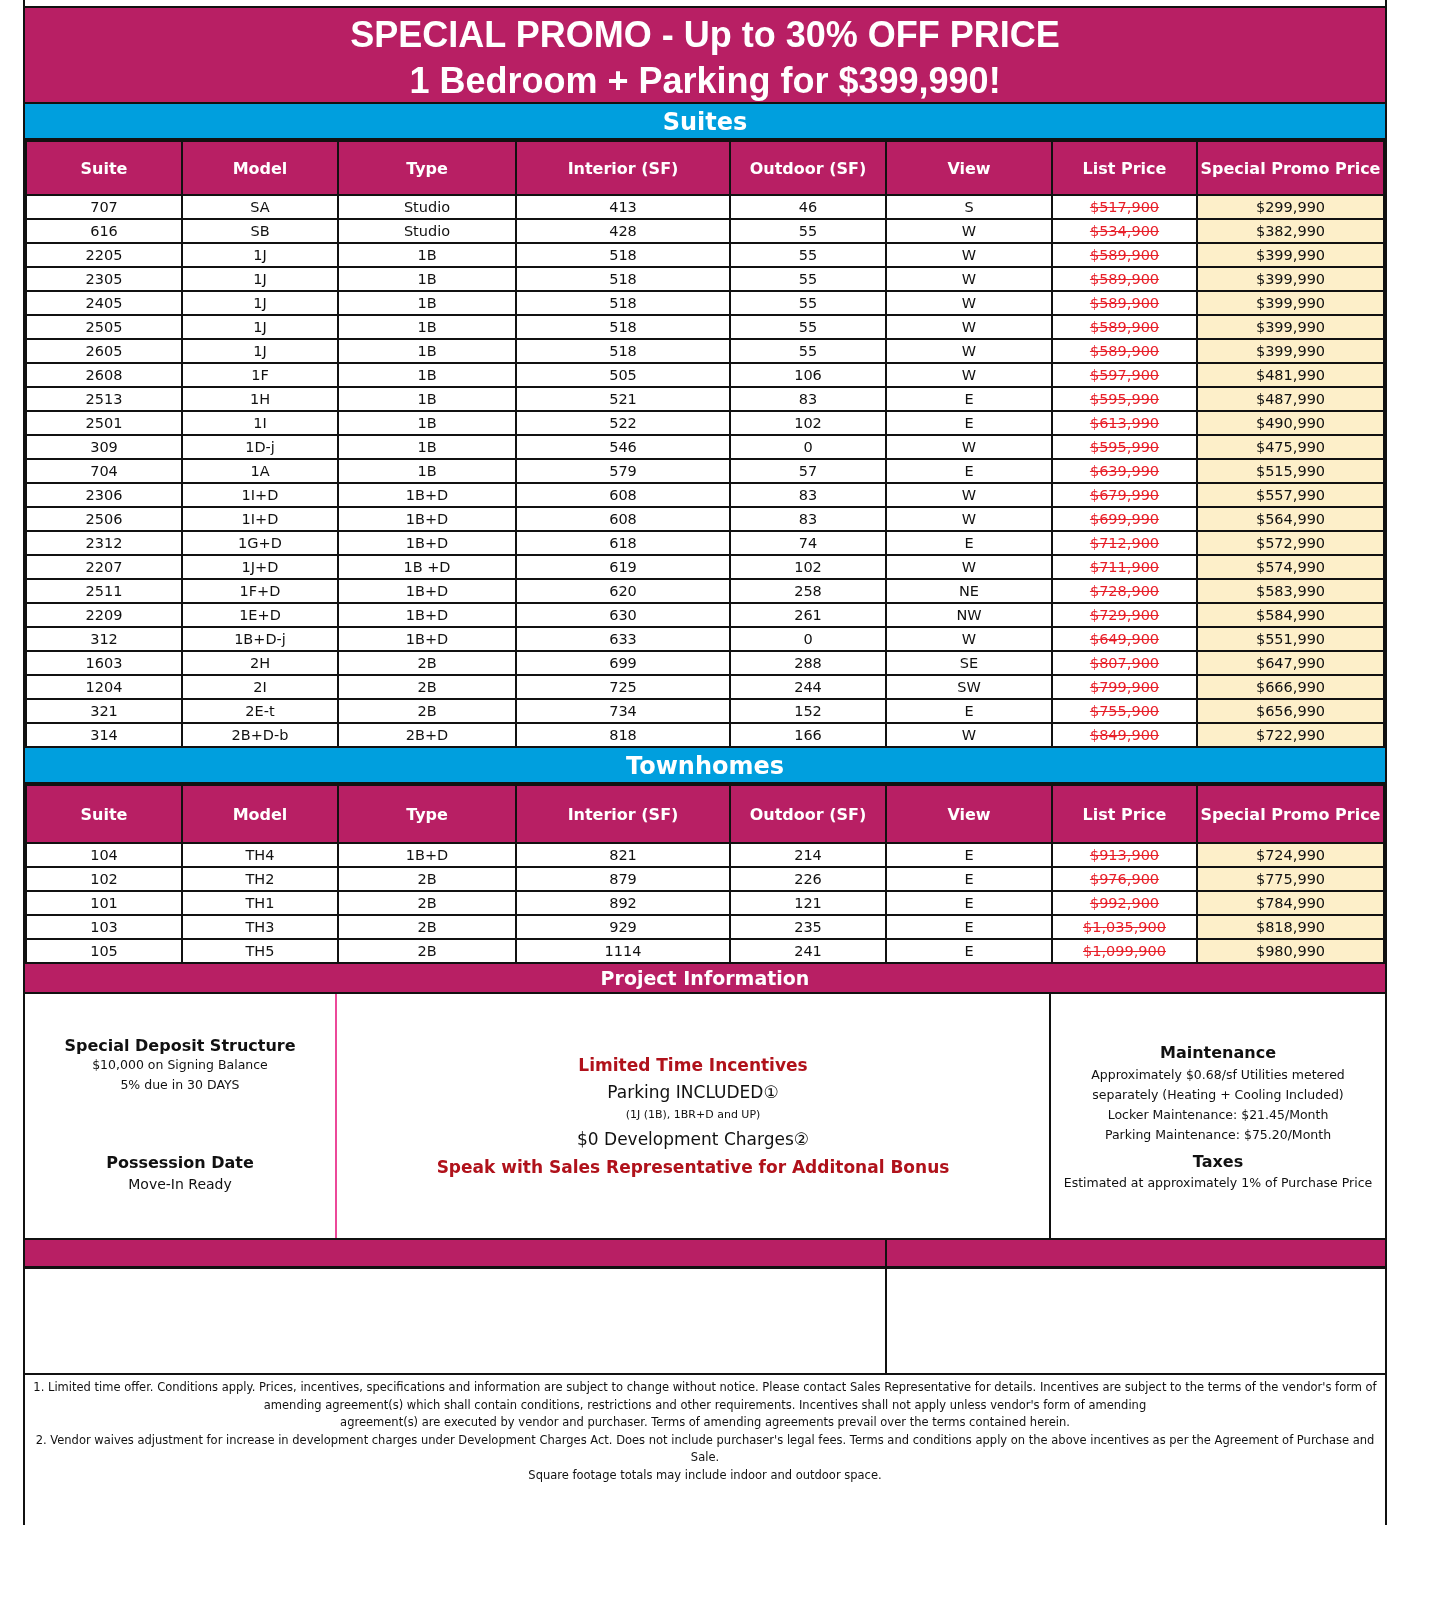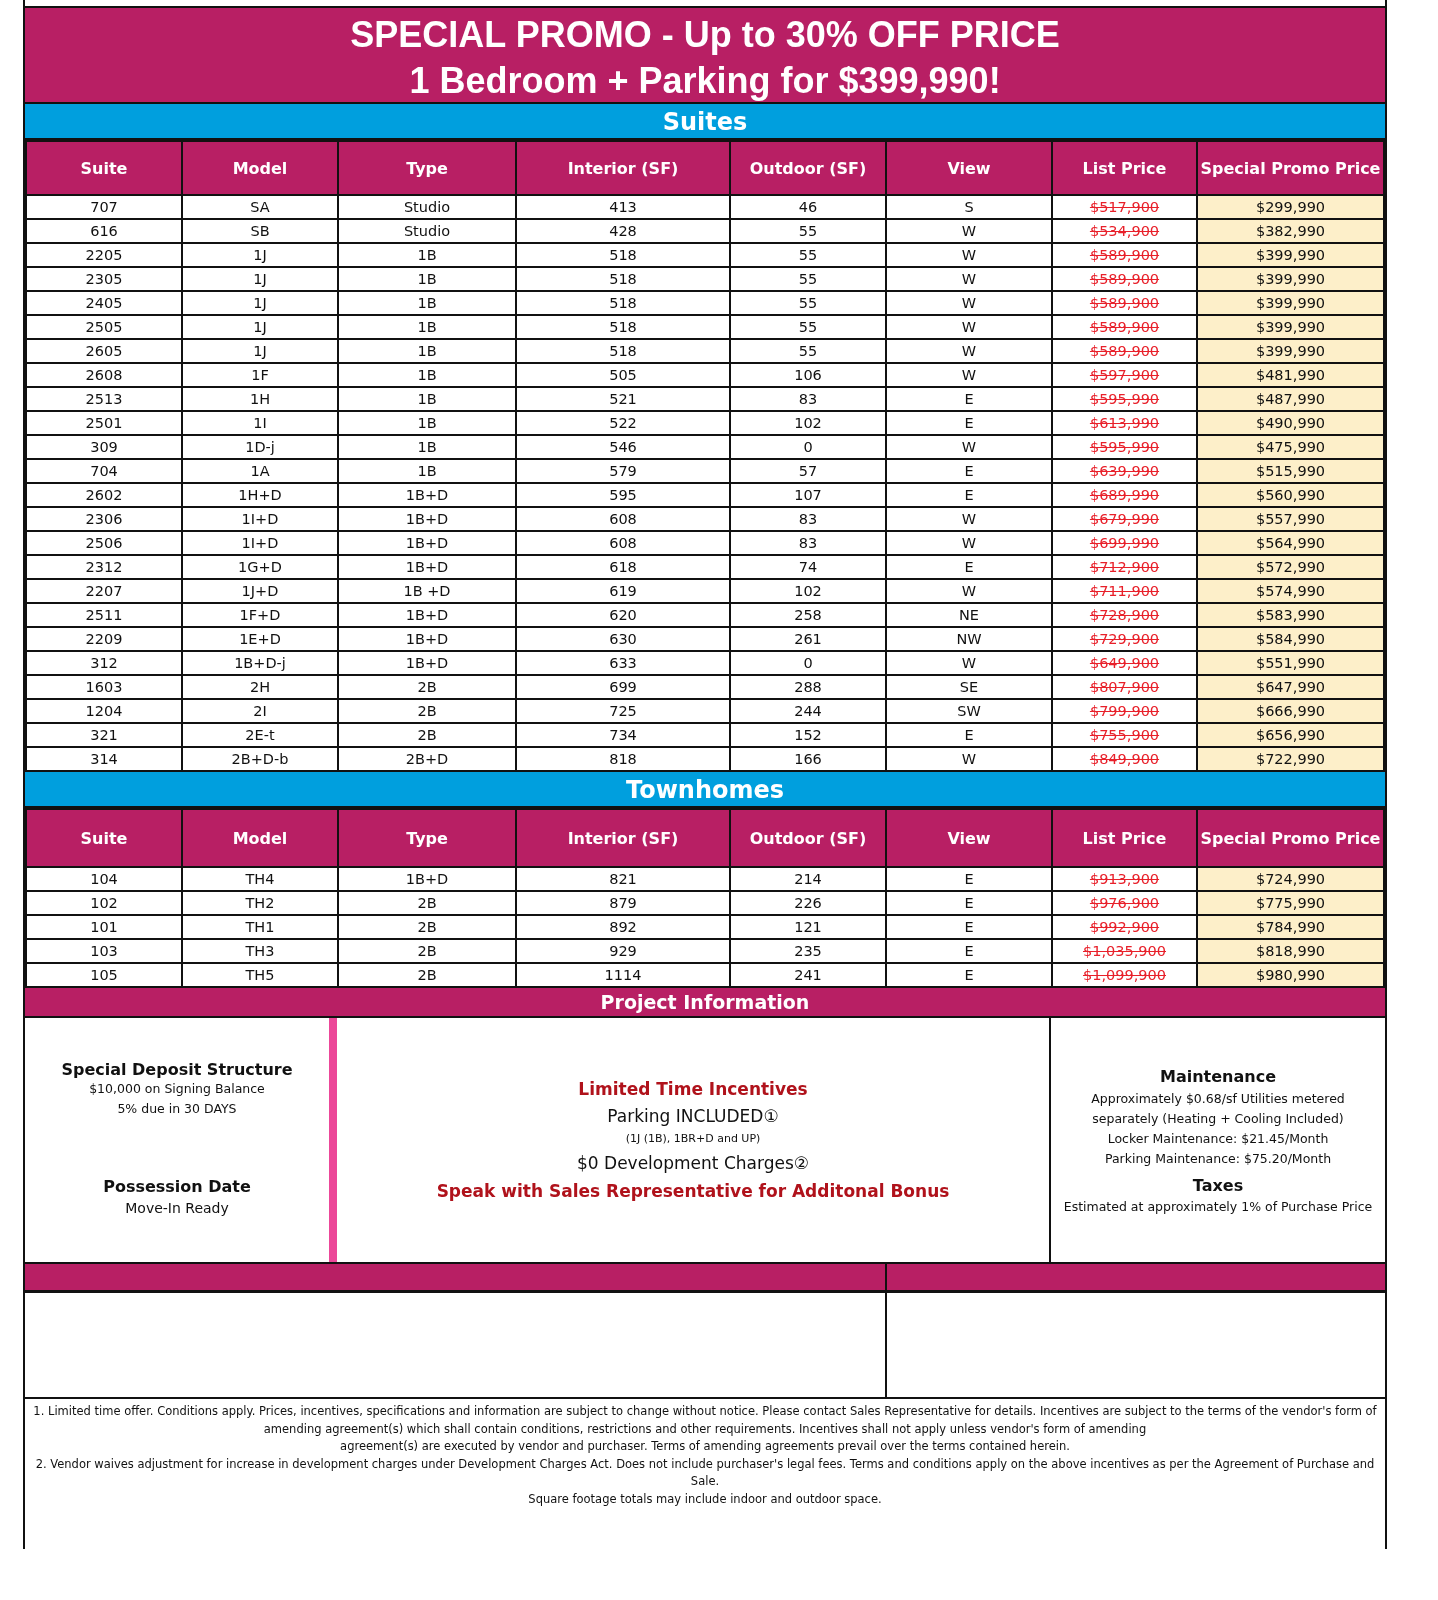--- a/index.html
+++ b/index.html
@@ -11,21 +11,21 @@
   table{border-collapse:collapse;width:100%;table-layout:fixed;}
   th{background:#b81f64;color:#fff;font-family:"DejaVu Sans",sans-serif;font-size:16px;font-weight:bold;border:2px solid #111;padding:0;}
   td{border:2px solid #111;text-align:center;font-family:"DejaVu Sans",sans-serif;font-size:14.5px;padding:0;height:24px;}
   td.list{color:#e8202a;text-decoration:line-through;}
   td.promo-price{background:#fdefc9;}
   .suites th{height:52px;}
   .th-head th{height:56px;line-height:25px;}
   .proj-bar{background:#b81f64;color:#fff;font-weight:bold;text-align:center;font-family:"DejaVu Sans",sans-serif;font-size:19px;height:28px;line-height:28px;border-bottom:2px solid #111;border-top:0;}
   .proj{display:flex;height:244px;border-bottom:2px solid #111;}
   .proj > div{box-sizing:border-box;text-align:center;display:flex;flex-direction:column;justify-content:center;}
-  .p1{width:312px;border-right:8px solid #ec4899;}
+  .p1{width:312px;border-right:2px solid #ec4899;}
   .p2{width:714px;border-right:2px solid #111;}
   .p3{flex:1;}
   .h{font-weight:bold;font-family:"DejaVu Sans",sans-serif;font-size:16px;margin:0;}
   .s{font-family:"DejaVu Sans",sans-serif;font-size:12.5px;line-height:20px;}
   .red{color:#b0121b;}
   .bar2{display:flex;height:26px;background:#b81f64;border-bottom:3px solid #111;}
   .bar2 div:first-child{width:860px;border-right:2px solid #111;}
   .blank2{display:flex;height:104px;border-bottom:2px solid #111;}
   .blank2 div:first-child{width:860px;border-right:2px solid #111;}
   .disc{font-family:"DejaVu Sans",sans-serif;font-size:11.5px;line-height:17.5px;text-align:center;padding:4px 6px;height:150px;box-sizing:border-box;}
@@ -177,30 +177,20 @@
         </tr>
         <tr>
           <td style="height: 22px;">704</td>
           <td style="height: 22px;">1A</td>
           <td style="height: 22px;">1B</td>
           <td style="height: 22px;">579</td>
           <td style="height: 22px;">57</td>
           <td style="height: 22px;">E</td>
           <td class="list" style="height: 22px;">$639,990</td>
           <td class="promo-price" style="height: 22px;">$515,990</td>
-        </tr>
-        <tr>
-          <td style="height: 22px;">2602</td>
-          <td style="height: 22px;">1H+D</td>
-          <td style="height: 22px;">1B+D</td>
-          <td style="height: 22px;">595</td>
-          <td style="height: 22px;">107</td>
-          <td style="height: 22px;">E</td>
-          <td class="list" style="height: 22px;">$689,990</td>
-          <td class="promo-price" style="height: 22px;">$560,990</td>
         </tr>
         <tr>
           <td style="height: 22px;">2306</td>
           <td style="height: 22px;">1I+D</td>
           <td style="height: 22px;">1B+D</td>
           <td style="height: 22px;">608</td>
           <td style="height: 22px;">83</td>
           <td style="height: 22px;">W</td>
           <td class="list" style="height: 22px;">$679,990</td>
           <td class="promo-price" style="height: 22px;">$557,990</td>

